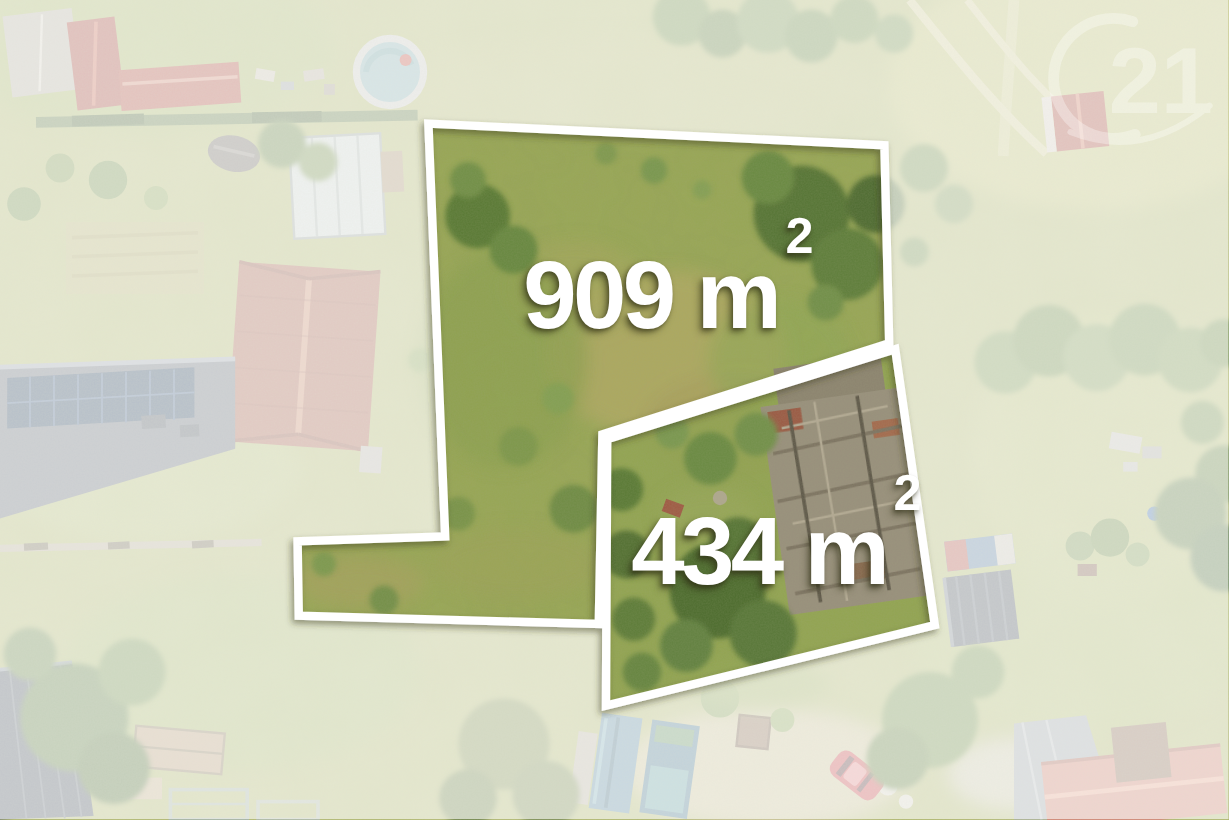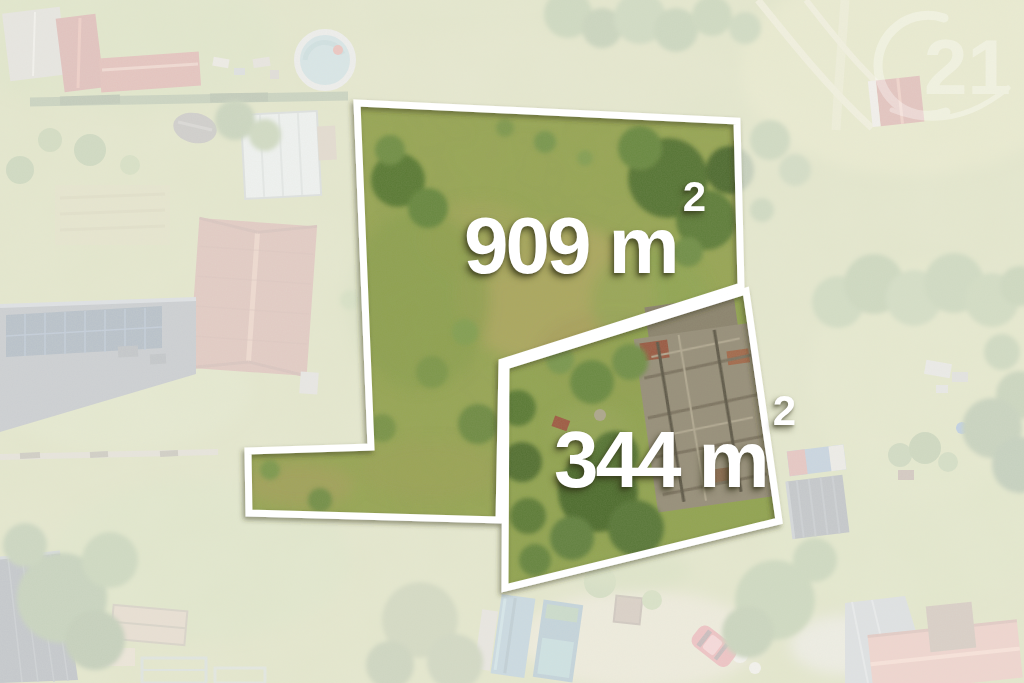--- a/index.html
+++ b/index.html
@@ -5,21 +5,20 @@
   html,body{margin:0;padding:0;background:#1c1c1c;}
   .stage{
     position:relative;width:1024px;height:683px;overflow:hidden;
     font-family:"Liberation Sans","DejaVu Sans",sans-serif;
   }
   .stage svg{position:absolute;left:0;top:0;}
   .area-label{
     position:absolute;color:#ffffff;font-weight:700;font-size:80px;
     letter-spacing:-3px;line-height:1;white-space:nowrap;
     text-shadow:-3px 4px 6px rgba(45,45,20,.55),-1px 2px 3px rgba(45,45,20,.4);
-    margin-left:28px;
   }
   .area-label .unit{margin-left:20px;}
   .area-label sup{
     font-size:42px;position:relative;top:-34px;margin-left:6px;letter-spacing:0;
   }
 </style>
 </head>
 <body>
 
 <div class="stage">
@@ -382,15 +381,15 @@
     <path d="M 944,18 A 50,50 0 1 0 946,112" stroke="#ffffff" stroke-width="9" fill="none" stroke-linecap="round"></path>
     <path d="M 892,110 Q 952,134 1008,88" stroke="#ffffff" stroke-width="5" fill="none" stroke-linecap="round"></path>
     <text x="924" y="94" font-size="78" font-weight="bold" fill="#ffffff" font-family="Liberation Sans, DejaVu Sans, sans-serif">21</text>
   </g>
 </svg>
 
   <div class="area-label" style="left:436px;top:206px;">
     <span>909</span><span class="unit">m</span><sup>2</sup>
   </div>
   <div class="area-label" style="left:526px;top:420px;">
-    <span>344</span><span class="unit">m</span><sup>2</sup>
+    <span>434</span><span class="unit">m</span><sup>2</sup>
   </div>
 </div>
 
 </body></html>

